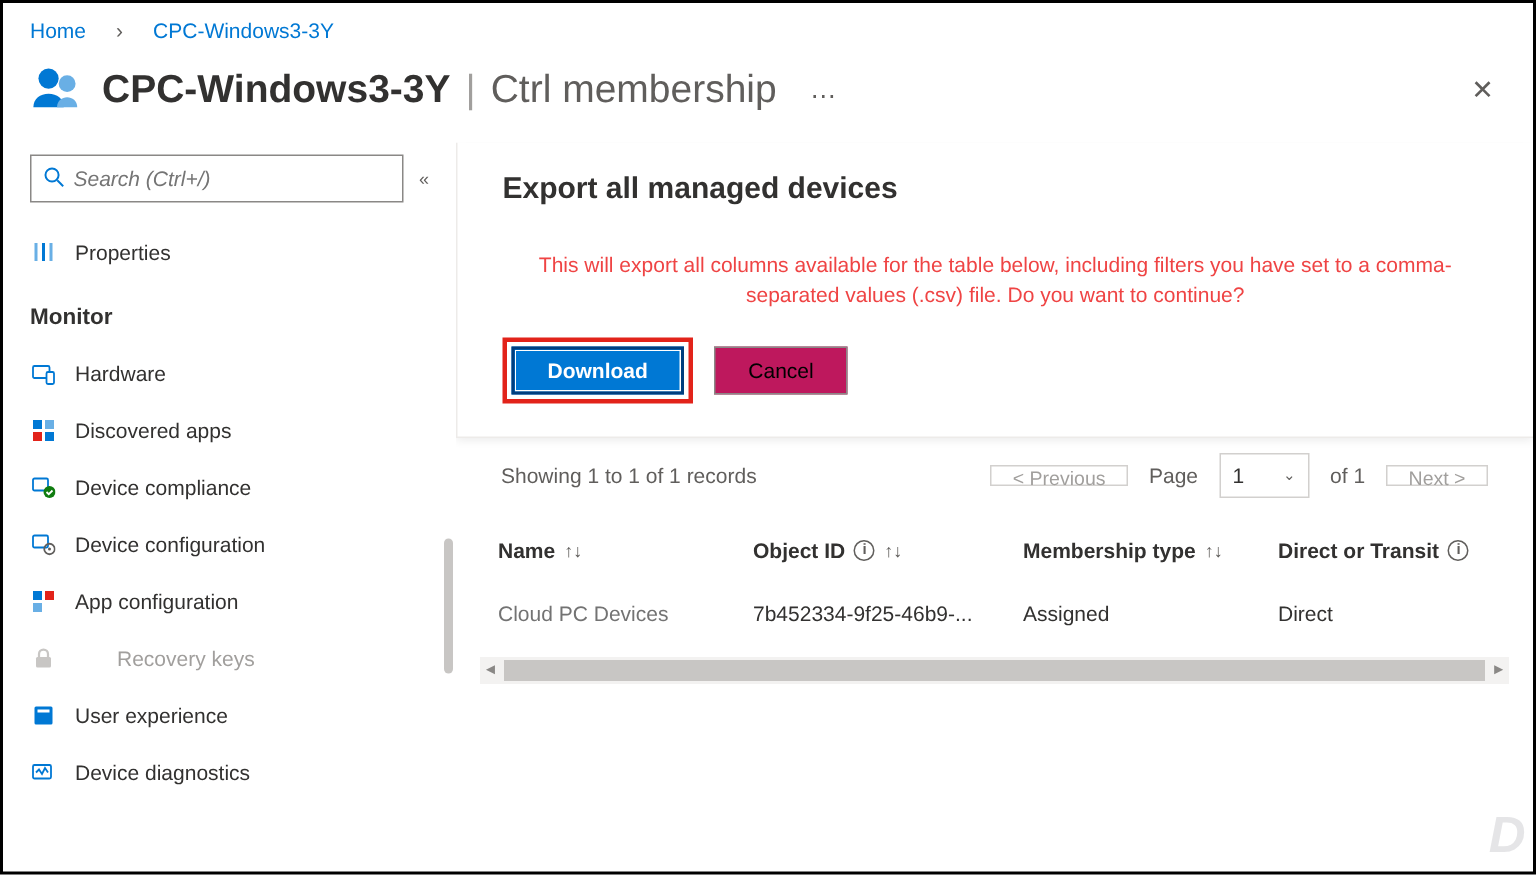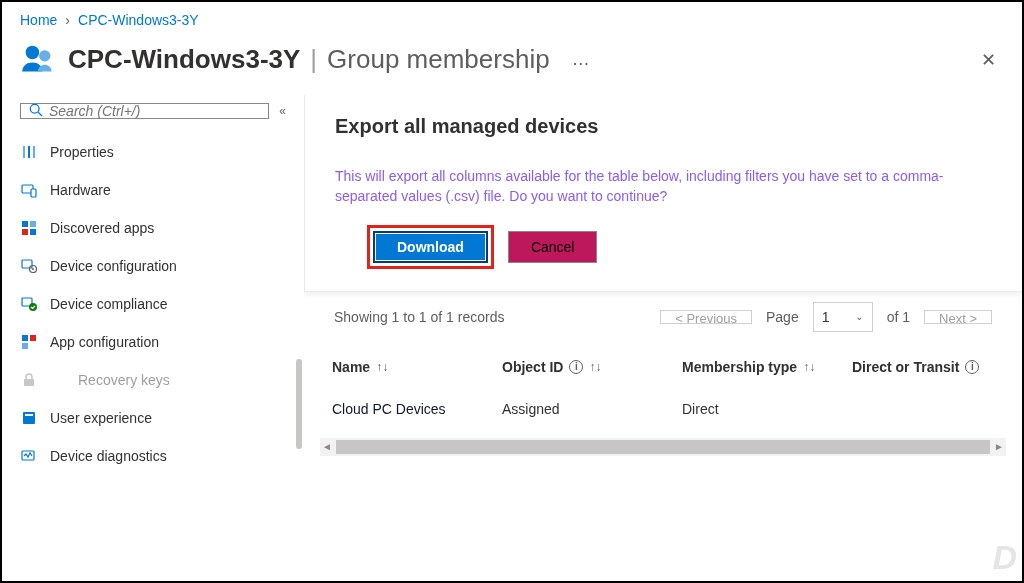--- a/index.html
+++ b/index.html
@@ -12,21 +12,21 @@
     height: 583px;
     overflow: hidden;
     border: 2px solid #000;
     position: relative;
   }
   .breadcrumb {
     padding: 10px 18px 6px;
     font-size: 14px;
     display: flex;
     align-items: center;
-    gap: 8px;
+    gap: 20px;
   }
   .breadcrumb a { color: #0078d4; text-decoration: none; cursor: pointer; }
   .breadcrumb .sep { color: #605e5c; }
   .header {
     display: flex;
     align-items: center;
     padding: 6px 18px 16px;
     gap: 12px;
   }
   .group-icon svg { width: 36px; height: 36px; }
@@ -41,21 +41,21 @@
     padding: 8px 18px 0;
     position: relative;
     border-right: 0;
   }
   .searchwrap { position: relative; display:flex; align-items:center; gap:10px; margin-bottom:14px;}
   .search {
     flex: 1;
     display: flex;
     align-items: center;
     border: 1px solid #8a8886;
-    height: 16px;
+    height: 32px;
     padding: 0 8px;
     gap: 6px;
   }
   .search input { border: none; outline: none; flex: 1; font-size: 14px; font-style: italic; color:#605e5c; background:transparent;}
   .collapse-btn { color:#605e5c; cursor:pointer; font-size:12px;}
   .nav-item {
     display: flex;
     align-items: center;
     gap: 12px;
     height: 38px;
@@ -71,22 +71,22 @@
     overflow: hidden;
   }
   .dialog-panel {
     background: #fff;
     border-bottom: 1px solid #edebe9;
     box-shadow: 0 2px 6px rgba(0,0,0,0.08);
     padding: 20px 30px 22px;
     border-left: 1px solid #edebe9;
   }
   .dialog-title { font-size: 20px; font-weight: 600; margin-bottom: 28px; }
-  .dialog-body { color: #8b5cf6; line-height: 1.45; margin-bottom: 18px; font-size:14px;}
-  .dialog-actions { display: flex; gap: 14px; align-items:center;margin-left:32px;}
+  .dialog-body { color: #ef4444; line-height: 1.45; margin-bottom: 18px; font-size:14px;text-align:center;}
+  .dialog-actions { display: flex; gap: 14px; align-items:center;}
   .highlight-box {
     border: 3px solid #e2231a;
     padding: 3px;
     display: inline-block;
   }
   .btn {
     height: 32px;
     padding: 0 22px;
     font-size: 14px;
     cursor: pointer;
@@ -142,21 +142,21 @@
     min-height: 42px;
   }
   .thead { font-weight:600; font-size:14px; border-bottom:0; }
   .th { display:flex; align-items:center; gap:6px; color:#323130;}
   .sort-ic { font-size:12px; color:#605e5c;}
   .info-ic {
     width:14px;height:14px;border:1px solid #605e5c;border-radius:50%;
     display:inline-flex;align-items:center;justify-content:center;font-size:10px;color:#605e5c;
   }
   .trow { font-size:14px; }
-  .trow .link { color:#0f172a; cursor:pointer; }
+  .trow .link { color:#737373; cursor:pointer; }
   .hscroll {
     margin: 8px 16px 0;
     height: 18px;
     background: #f3f2f1;
     position: relative;
     display:flex;align-items:center;justify-content:space-between;
     font-size:10px;color:#8a8886;padding:0 2px;
   }
   .hscroll .thumb {
     position:absolute; left:16px; right:16px; top:2px; bottom:2px;
@@ -187,21 +187,21 @@
     <svg viewBox="0 0 32 32">
         <circle cx="11" cy="11" r="6" fill="#0078d4"></circle>
         <circle cx="22" cy="14" r="5" fill="#69afe5"></circle>
         <path d="M2 28c0-5 4-8 9-8s9 3 9 8" fill="#0078d4"></path>
         <path d="M16 28c0-4 3-6 6-6s6 2 6 6" fill="#69afe5"></path>
       </svg>
   </span>
   <div class="header-title">
     <span>CPC-Windows3-3Y</span>
     <span style="color:#a19f9d;font-weight:300">|</span>
-    <span class="sub">Group membership</span>
+    <span class="sub">Ctrl membership</span>
   </div>
   <span class="more">…</span>
   <span class="close-x">✕</span>
 </div>
 
 <div class="layout">
 
   <div class="sidebar">
     <div class="searchwrap">
       <div class="search">
@@ -220,20 +220,21 @@
       <span class="icn">
         <svg width="16" height="16" viewBox="0 0 16 16">
             <rect x="2" y="2" width="2" height="12" fill="#69afe5"></rect>
             <rect x="7" y="2" width="2" height="12" fill="#0078d4"></rect>
             <rect x="12" y="2" width="2" height="12" fill="#69afe5"></rect>
           </svg>
       </span>
       <span>Properties</span>
     </div>
 
+    <div class="section-label">Monitor</div>
 
     <div class="nav-item">
       <span class="icn">
           <svg width="16" height="16" viewBox="0 0 16 16">
             <rect x="1" y="3" width="11" height="8" rx="1" fill="none" stroke="#0078d4" stroke-width="1.2"></rect>
             <rect x="10" y="7" width="5" height="8" rx="1" fill="#fff" stroke="#0078d4" stroke-width="1.2"></rect>
           </svg>
         </span>
       <span>Hardware</span>
     </div>
@@ -245,35 +246,35 @@
             <rect x="1" y="9" width="6" height="6" fill="#e2231a"></rect>
             <rect x="9" y="9" width="6" height="6" fill="#0078d4"></rect>
           </svg>
         </span>
       <span>Discovered apps</span>
     </div>
     <div class="nav-item">
       <span class="icn">
           <svg width="16" height="16" viewBox="0 0 16 16">
             <rect x="1" y="2" width="10" height="8" rx="1" fill="none" stroke="#0078d4" stroke-width="1.2"></rect>
+            <circle cx="12" cy="11" r="4" fill="#107c10"></circle>
+            <path d="M10 11l1.5 1.5L14 10" stroke="#fff" stroke-width="1.2" fill="none"></path>
+          </svg>
+        </span>
+      <span>Device compliance</span>
+    </div>
+    <div class="nav-item">
+      <span class="icn">
+          <svg width="16" height="16" viewBox="0 0 16 16">
+            <rect x="1" y="2" width="10" height="8" rx="1" fill="none" stroke="#0078d4" stroke-width="1.2"></rect>
             <circle cx="12" cy="11" r="3.5" fill="none" stroke="#605e5c" stroke-width="1.2"></circle>
             <circle cx="12" cy="11" r="1" fill="#605e5c"></circle>
           </svg>
         </span>
       <span>Device configuration</span>
-    </div>
-    <div class="nav-item">
-      <span class="icn">
-          <svg width="16" height="16" viewBox="0 0 16 16">
-            <rect x="1" y="2" width="10" height="8" rx="1" fill="none" stroke="#0078d4" stroke-width="1.2"></rect>
-            <circle cx="12" cy="11" r="4" fill="#107c10"></circle>
-            <path d="M10 11l1.5 1.5L14 10" stroke="#fff" stroke-width="1.2" fill="none"></path>
-          </svg>
-        </span>
-      <span>Device compliance</span>
     </div>
     <div class="nav-item">
       <span class="icn">
           <svg width="16" height="16" viewBox="0 0 16 16">
             <rect x="1" y="1" width="6" height="6" fill="#0078d4"></rect>
             <rect x="9" y="1" width="6" height="6" fill="#e2231a"></rect>
             <rect x="1" y="9" width="6" height="6" fill="#69afe5"></rect>
           </svg>
         </span>
       <span>App configuration</span>
@@ -352,20 +353,21 @@
           <span>Membership type</span>
           <span class="sort-ic">↑↓</span>
         </div>
         <div class="th">
           <span>Direct or Transit</span>
           <span class="info-ic">i</span>
         </div>
       </div>
       <div class="trow">
         <span class="link">Cloud PC Devices</span>
+        <span>7b452334-9f25-46b9-...</span>
         <span>Assigned</span>
         <span>Direct</span>
       </div>
     </div>
 
     <div class="hscroll">
       <span>◄</span>
       <div class="thumb"></div>
       <span>►</span>
     </div>

